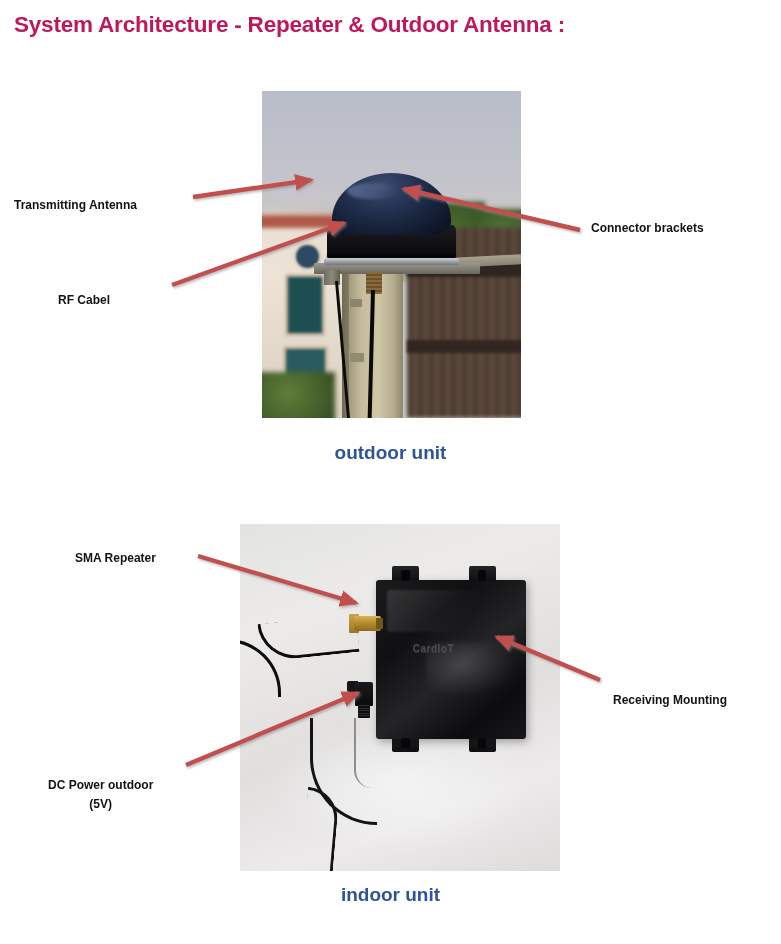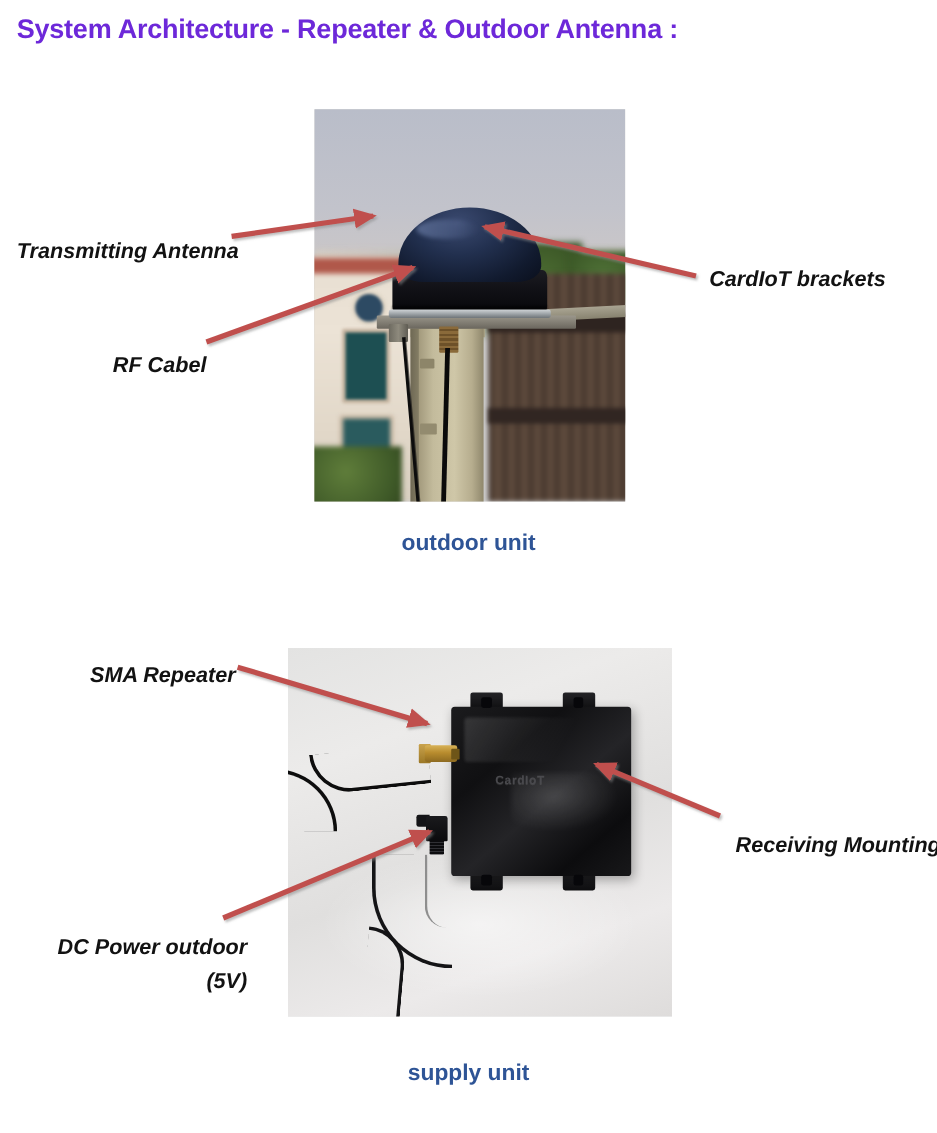--- a/index.html
+++ b/index.html
@@ -16,21 +16,21 @@
     -webkit-font-smoothing: antialiased;
   }
 
   
   #page-title {
     position: absolute;
     left: 14px;
     top: 12px;
     font-size: 22.5px;
     font-weight: bold;
-    color: #6d28d9;
+    color: #be185d;
     letter-spacing: -0.2px;
     white-space: nowrap;
   }
 
   
   .figure-block { position: absolute; }
 
   .photo {
     position: absolute;
     overflow: hidden;
@@ -42,26 +42,25 @@
     text-align: center;
     font-size: 19px;
     font-weight: bold;
     color: #2e5496;
     white-space: nowrap;
   }
 
   
   .callout {
     position: absolute;
-    font-size: 18px;
+    font-size: 12px;
     font-weight: bold;
     color: #121212;
     white-space: nowrap;
     line-height: 1.55;
-    font-style: italic;
   }
 
   
   #arrow-layer {
     position: absolute;
     left: 0; top: 0;
     width: 781px; height: 944px;
     pointer-events: none;
   }
 
@@ -225,21 +224,21 @@
   }
   .coax2 {
     position: absolute; left: 28%; top: 58%; width: 1.3%; height: 44%;
     background: #0c0c0c;
     transform: rotate(-5deg);
     transform-origin: top center;
     filter: blur(.4px);
   }
 
   
-  #photo-indoor { left: 240px; top: 540px; width: 320px; height: 307px; }
+  #photo-indoor { left: 240px; top: 524px; width: 320px; height: 347px; }
 
   .wall {
     position: absolute; left: 0; top: 0; width: 100%; height: 100%;
     background:
       linear-gradient(160deg, #e3e3e2 0%, #ecebea 25%, #e0dfde 55%, #eceaea 78%, #dedcdb 100%);
   }
   .wall-sheen {
     position: absolute; left: 8%; top: 55%; width: 84%; height: 40%;
     background: radial-gradient(ellipse at 50% 50%, rgba(255,255,255,.55) 0%, rgba(255,255,255,0) 70%);
   }
@@ -402,23 +401,23 @@
     <div class="dome-base-shadow"></div>
     <div class="dome-base-ring"></div>
 
     <div class="screw"></div>
     <div class="coax"></div>
     <div class="coax2"></div>
   </div>
 
   <div class="callout" style="left:14px; top:196px;">Transmitting Antenna</div>
 
-  <div class="callout" style="left:58px; top:291px;margin-left:36px;">RF Cabel</div>
-
-  <div class="callout" style="left:591px; top:219px;">CardIoT brackets</div>
+  <div class="callout" style="left:58px; top:291px;">RF Cabel</div>
+
+  <div class="callout" style="left:591px; top:219px;">Connector brackets</div>
 
   <div class="caption" style="left:0; top:442px; width:781px;">outdoor unit</div>
 </div>
 
 <div class="figure-block">
 
   <div class="photo" id="photo-indoor">
     <div class="wall"></div>
     <div class="wall-sheen"></div>
 
@@ -448,26 +447,26 @@
     <div class="dc-strain"></div>
     <div class="dc-cord"></div>
     <div class="dc-cord2"></div>
     <div class="dc-cord-grey"></div>
   </div>
 
   <div class="callout" style="left:75px; top:549px;">SMA Repeater</div>
 
   <div class="callout" style="left:48px; top:776px;">
     <div>DC Power outdoor</div>
-    <div style="text-align:right;">(5V)</div>
+    <div style="text-align:center;">(5V)</div>
   </div>
 
   <div class="callout" style="left:613px; top:691px;">Receiving Mounting</div>
 
-  <div class="caption" style="left:0; top:884px; width:781px;">supply unit</div>
+  <div class="caption" style="left:0; top:884px; width:781px;">indoor unit</div>
 </div>
 
 <svg id="arrow-layer" viewBox="0 0 781 944" xmlns="http://www.w3.org/2000/svg">
   <defs>
     <marker id="ah" viewBox="0 0 10 10" refX="8.4" refY="5" markerWidth="4.3" markerHeight="4.3" orient="auto-start-reverse">
       <path d="M 0 0.6 L 10 5 L 0 9.4 z" fill="#c0504d"></path>
     </marker>
     <filter id="ashadow" x="-30%" y="-30%" width="170%" height="170%">
       <feDropShadow dx="1.4" dy="1.8" stdDeviation="1.1" flood-color="#8a8a8a" flood-opacity="0.55"></feDropShadow>
     </filter>

